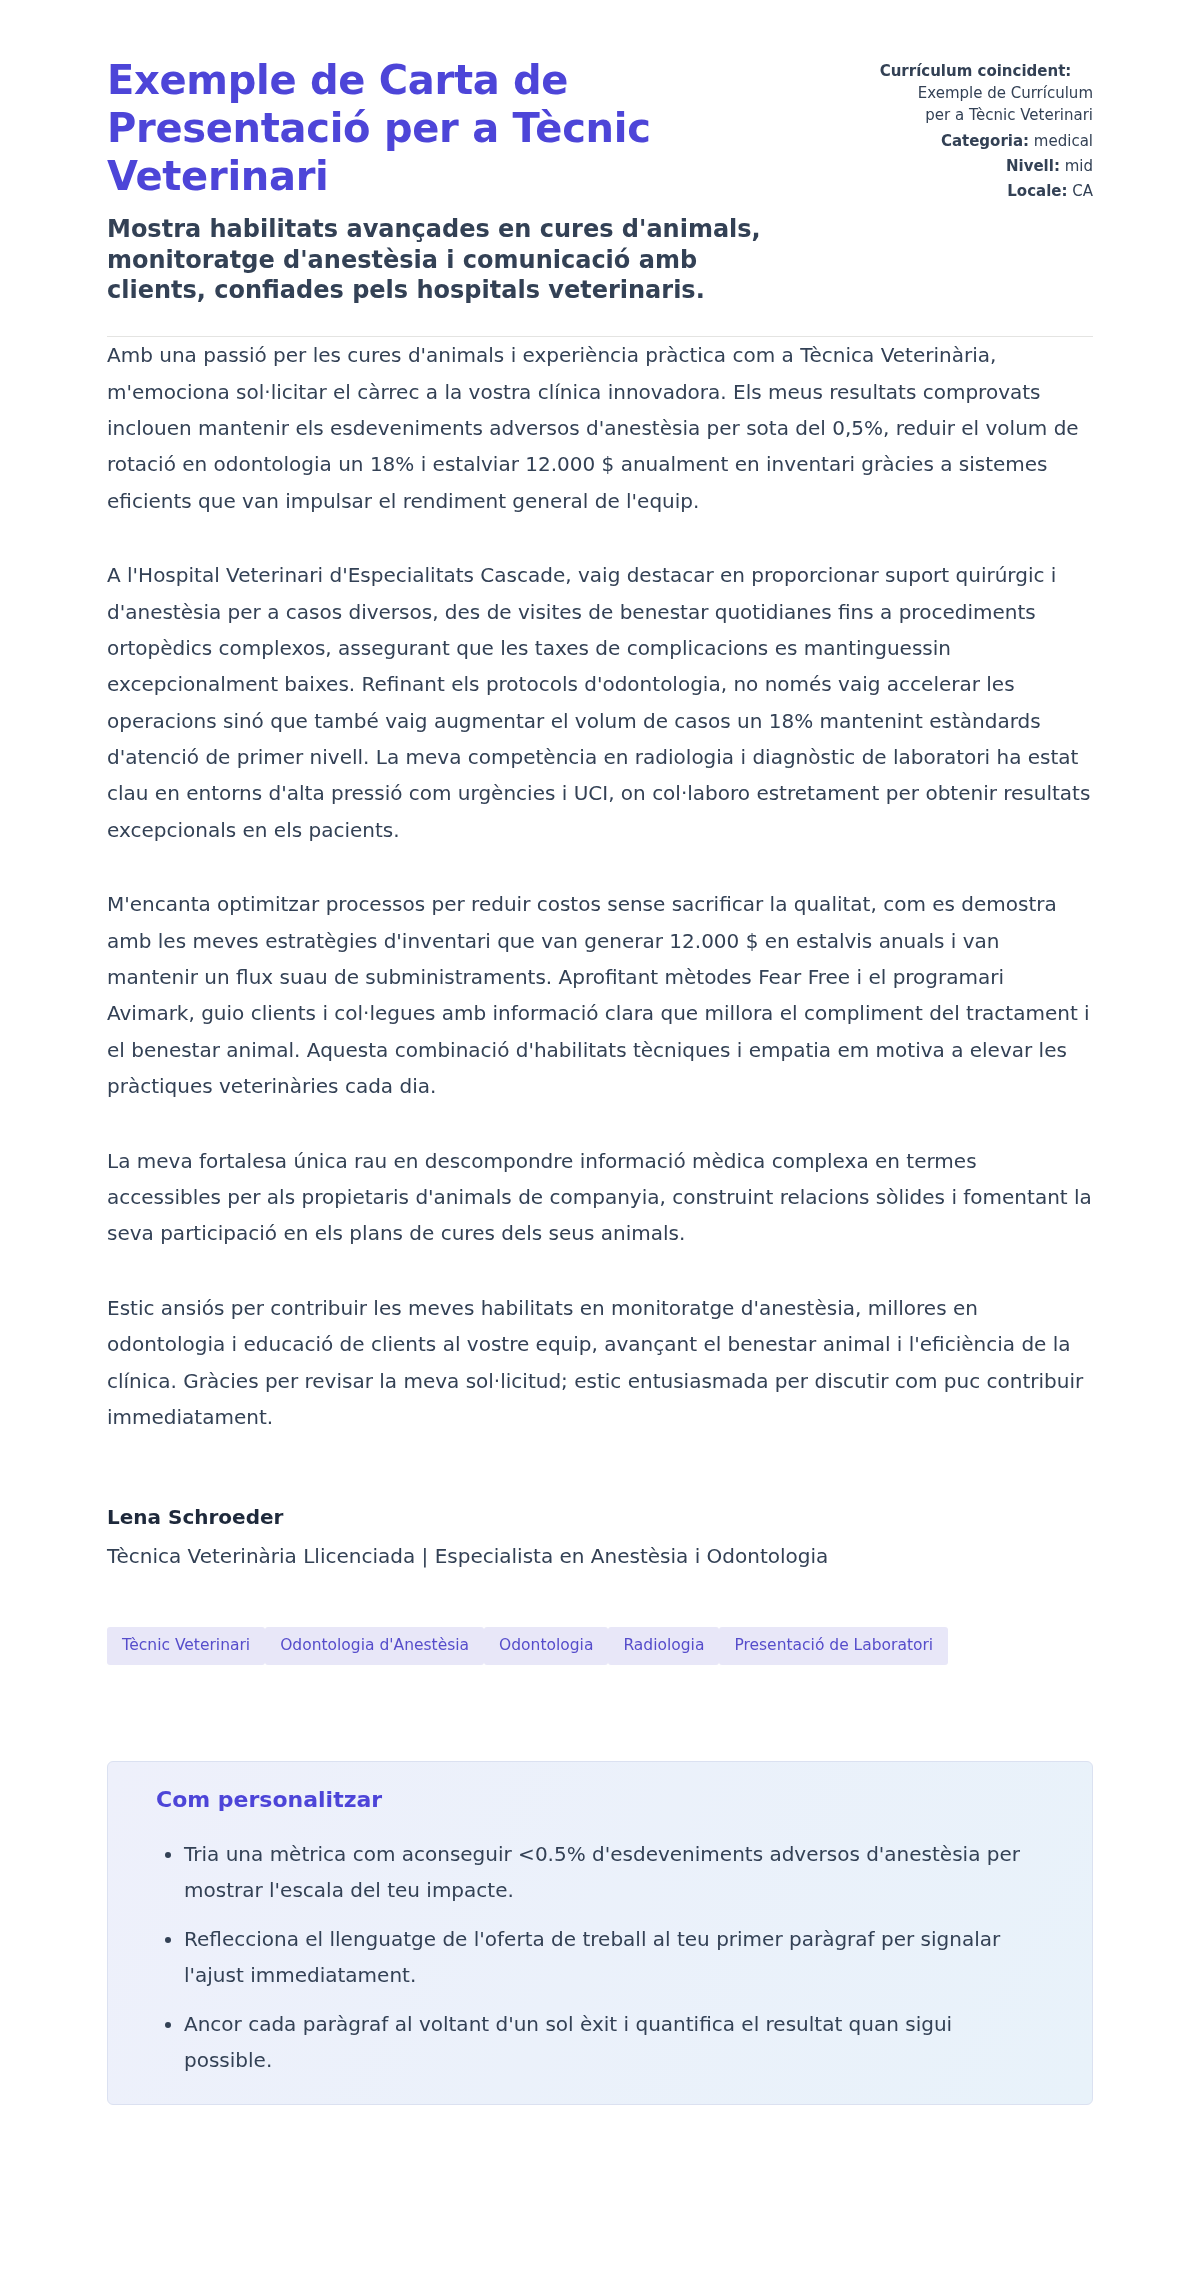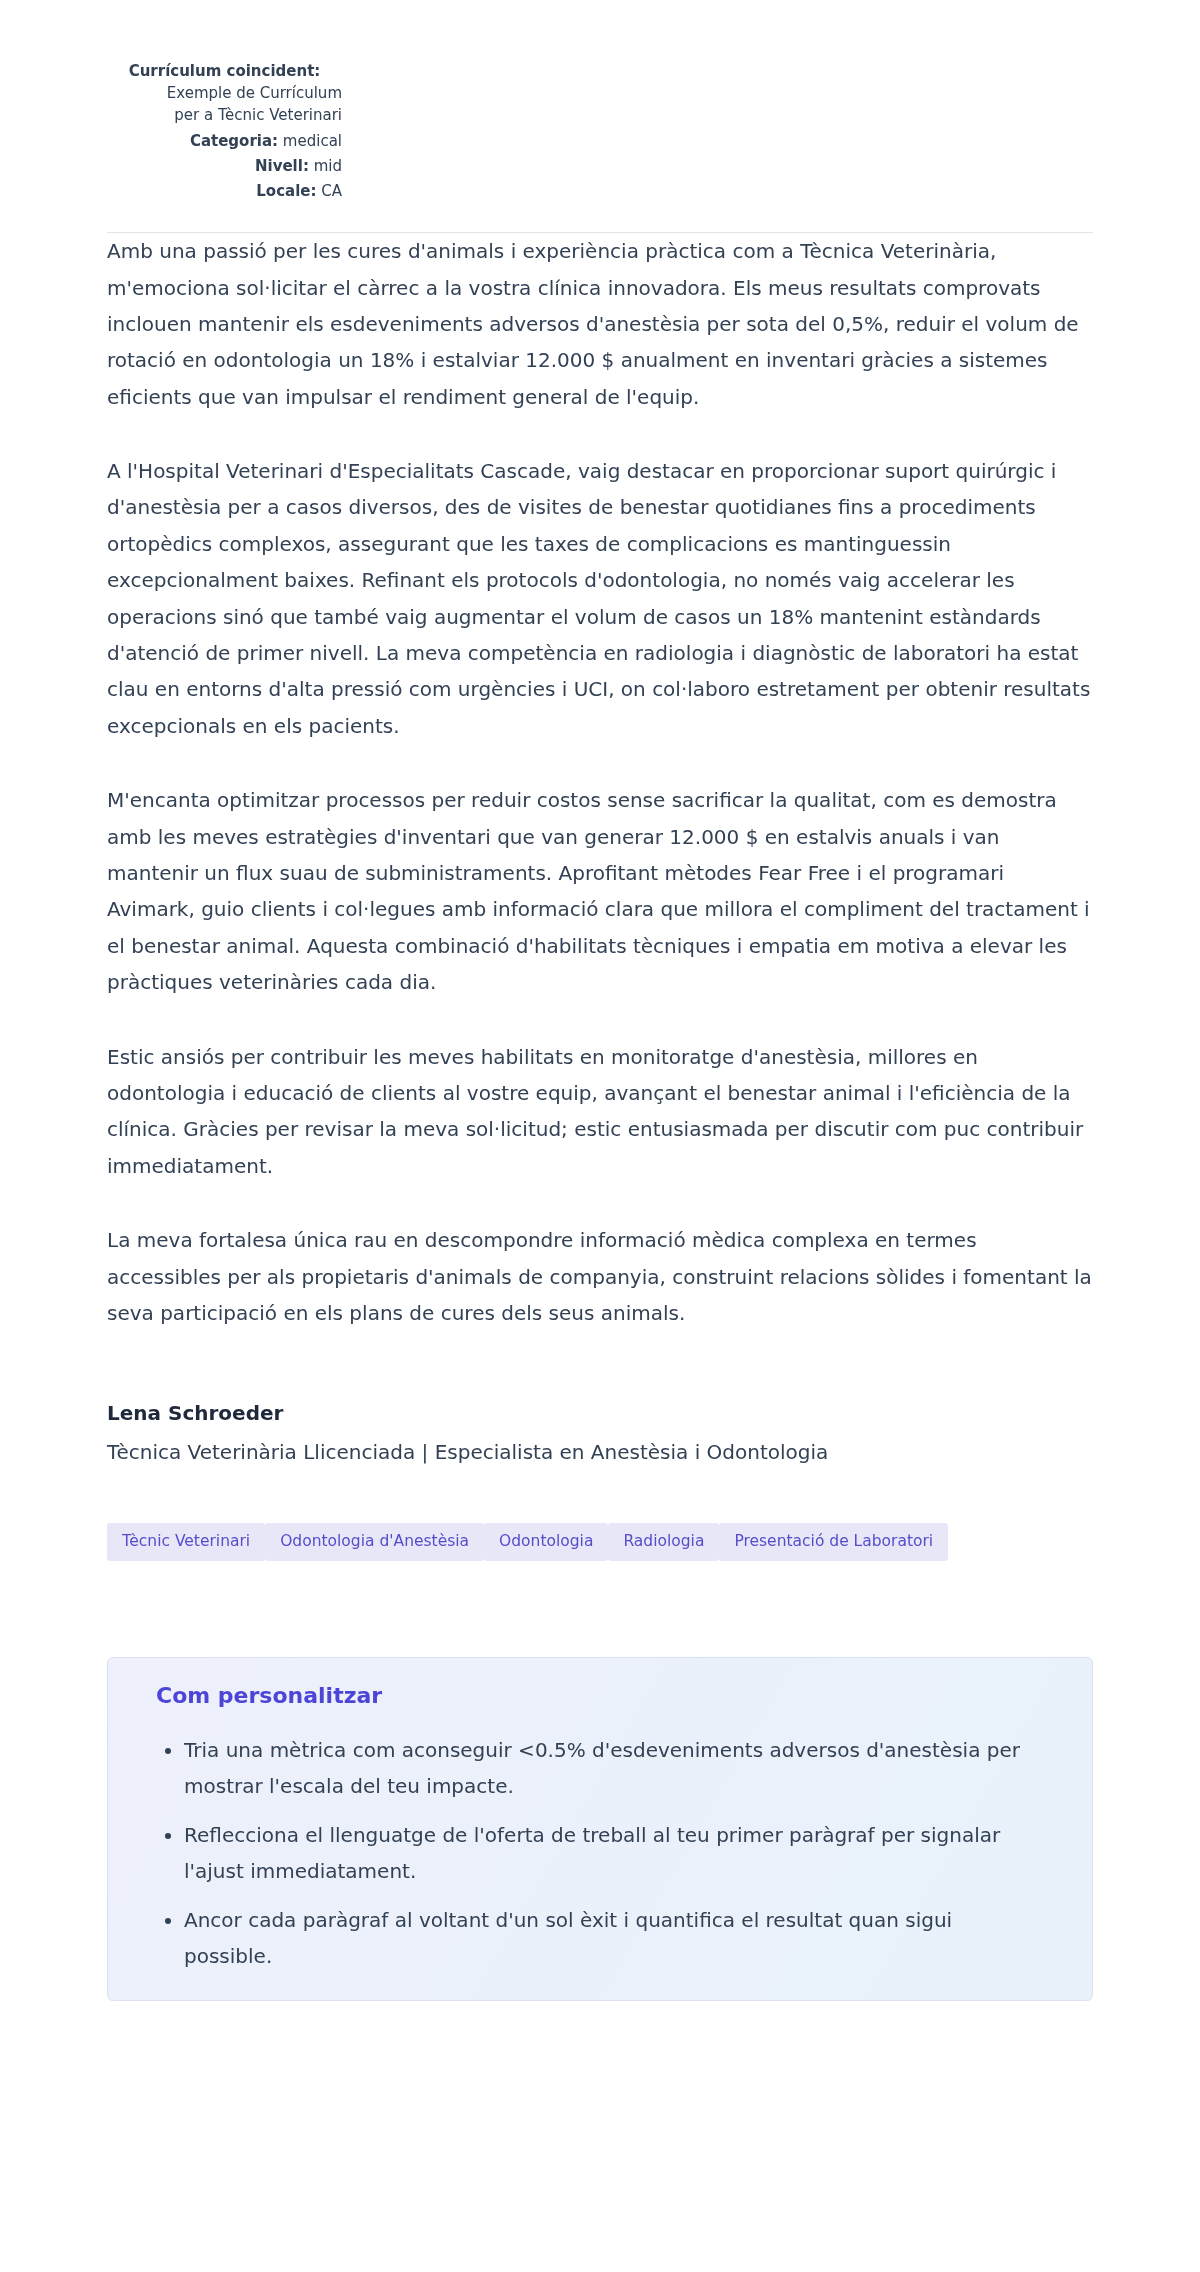--- a/index.html
+++ b/index.html
@@ -71,20 +71,24 @@
   .tips-list li{font-size:20px;line-height:1.8;margin-bottom:13px;}
   .tips-list li::marker{color:var(--body-text);}
   .tips-list li:last-child{margin-bottom:0;}
 </style>
 </head>
 <body>
 
 <div class="page">
 
   <header class="header">
+    <div class="header-left">
+      <h1 class="title">Exemple de Carta de Presentació per a Tècnic Veterinari</h1>
+      <p class="subtitle">Mostra habilitats avançades en cures d'animals, monitoratge d'anestèsia i comunicació amb clients, confiades pels hospitals veterinaris.</p>
+    </div>
     <aside class="meta">
       <div class="meta-label">Currículum coincident:</div>
       <div class="resume-value">Exemple de Currículum per a Tècnic Veterinari</div>
       <div class="meta-row">
         <span class="meta-label">Categoria:</span>
         <span>medical</span>
       </div>
       <div class="meta-row">
         <span class="meta-label">Nivell:</span>
         <span>mid</span>
@@ -96,22 +100,22 @@
     </aside>
   </header>
 
   <hr class="divider">
 
   <main class="letter">
 
     <p class="para">Amb una passió per les cures d'animals i experiència pràctica com a Tècnica Veterinària, m'emociona sol·licitar el càrrec a la vostra clínica innovadora. Els meus resultats comprovats inclouen mantenir els esdeveniments adversos d'anestèsia per sota del 0,5%, reduir el volum de rotació en odontologia un 18% i estalviar 12.000 $ anualment en inventari gràcies a sistemes eficients que van impulsar el rendiment general de l'equip.</p>
     <p class="para">A l'Hospital Veterinari d'Especialitats Cascade, vaig destacar en proporcionar suport quirúrgic i d'anestèsia per a casos diversos, des de visites de benestar quotidianes fins a procediments ortopèdics complexos, assegurant que les taxes de complicacions es mantinguessin excepcionalment baixes. Refinant els protocols d'odontologia, no només vaig accelerar les operacions sinó que també vaig augmentar el volum de casos un 18% mantenint estàndards d'atenció de primer nivell. La meva competència en radiologia i diagnòstic de laboratori ha estat clau en entorns d'alta pressió com urgències i UCI, on col·laboro estretament per obtenir resultats excepcionals en els pacients.</p>
     <p class="para">M'encanta optimitzar processos per reduir costos sense sacrificar la qualitat, com es demostra amb les meves estratègies d'inventari que van generar 12.000 $ en estalvis anuals i van mantenir un flux suau de subministraments. Aprofitant mètodes Fear Free i el programari Avimark, guio clients i col·legues amb informació clara que millora el compliment del tractament i el benestar animal. Aquesta combinació d'habilitats tècniques i empatia em motiva a elevar les pràctiques veterinàries cada dia.</p>
+    <p class="para">La meva fortalesa única rau en descompondre informació mèdica complexa en termes accessibles per als propietaris d'animals de companyia, construint relacions sòlides i fomentant la seva participació en els plans de cures dels seus animals.</p>
     <p class="para">Estic ansiós per contribuir les meves habilitats en monitoratge d'anestèsia, millores en odontologia i educació de clients al vostre equip, avançant el benestar animal i l'eficiència de la clínica. Gràcies per revisar la meva sol·licitud; estic entusiasmada per discutir com puc contribuir immediatament.</p>
-    <p class="para">La meva fortalesa única rau en descompondre informació mèdica complexa en termes accessibles per als propietaris d'animals de companyia, construint relacions sòlides i fomentant la seva participació en els plans de cures dels seus animals.</p>
 
     <p class="sig-name">Lena Schroeder</p>
     <p class="sig-role">Tècnica Veterinària Llicenciada | Especialista en Anestèsia i Odontologia</p>
 
     <div class="tags">
       <span class="tag">Tècnic Veterinari</span>
       <span class="tag">Odontologia d'Anestèsia</span>
       <span class="tag">Odontologia</span>
       <span class="tag">Radiologia</span>
       <span class="tag">Presentació de Laboratori</span>

